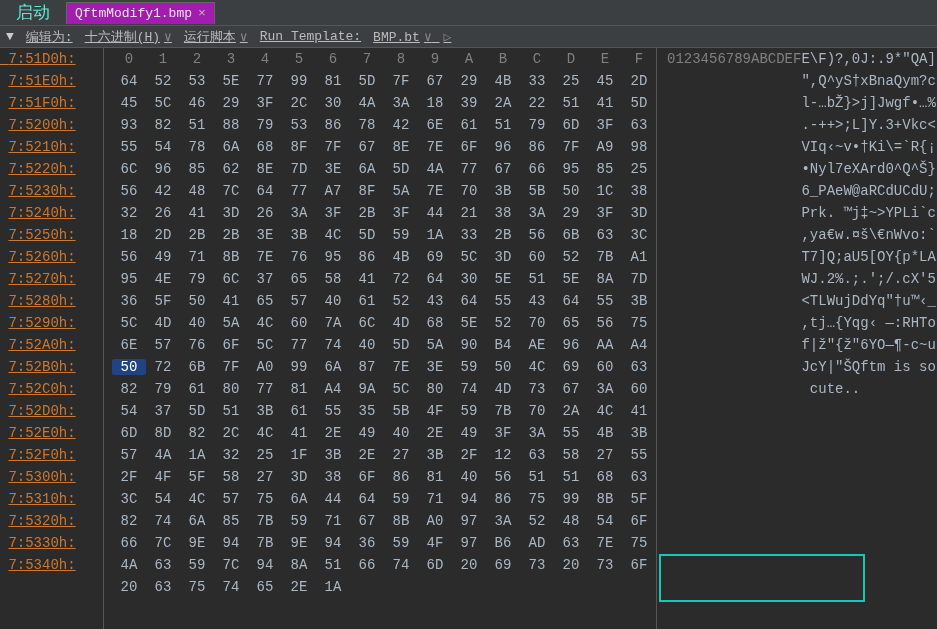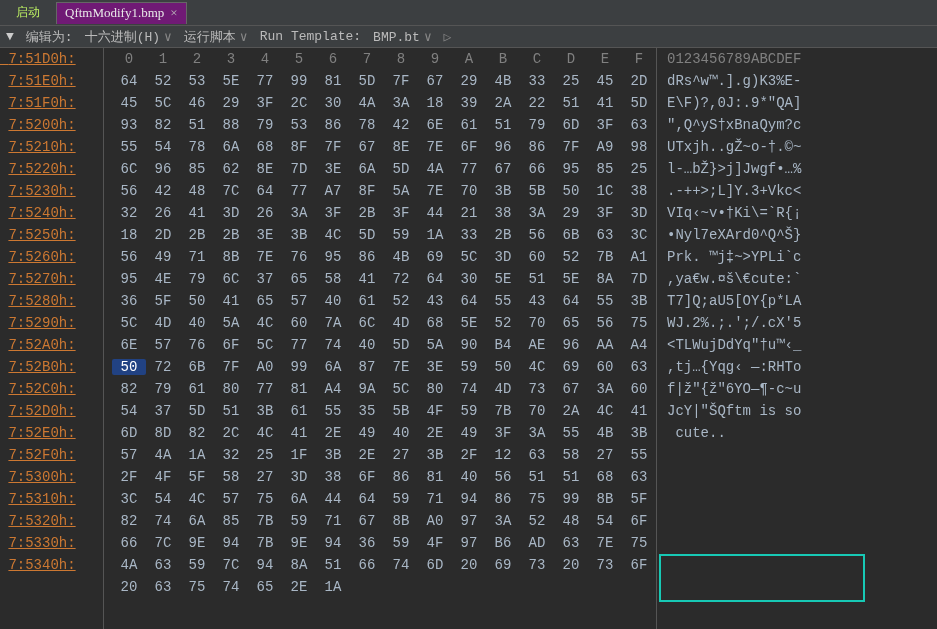--- a/index.html
+++ b/index.html
@@ -14,57 +14,56 @@
   }
   .tab-bar {
     display: flex;
     align-items: center;
     background: #3c3f41;
     height: 26px;
     padding-left: 6px;
     border-bottom: 1px solid #555;
   }
   .tab-bar .start-label {
-    color: #bef264;
-    font-size: 12px;
+    color: #5eead4;
+    font-size: 17px;
     padding: 0 10px;
   }
   .tab {
-    background: #701a75;
+    background: #a21caf;
     color: #e8e8e8;
     padding: 2px 8px;
     margin-left: 6px;
     border: 1px solid #666;
     border-bottom: none;
     display: flex;
     align-items: center;
     font-size: 13px;
     height: 22px;
-    font-family: Liberation Serif, serif;
   }
   .tab .close {
     margin-left: 6px;
     color: #bbb;
     cursor: pointer;
   }
   .toolbar {
     display: flex;
     align-items: center;
     background: #3c3f41;
     height: 22px;
     padding-left: 4px;
     color: #bbb;
     font-size: 13px;
     border-bottom: 1px solid #555;
   }
   .toolbar .tri {
     margin: 0 6px 0 2px;
     color: #ccc;
   }
-  .toolbar .item { padding: 0 6px; }
+  .toolbar .item { padding: 0 6px; text-decoration: underline; }
   .toolbar .chev { margin-left: 4px; color: #888; }
   .toolbar .play { color: #888; margin-left: 4px; }
   .hex-area {
     display: flex;
     flex-direction: row;
     height: calc(629px - 48px);
     background: #2b2b2b;
   }
   .addr-col {
     width: 104px;
@@ -103,21 +102,21 @@
     border-radius: 2px;
     padding: 0 2px;
   }
   .highlight-box {
     position: absolute;
     border: 2px solid #17c9b5;
     pointer-events: none;
   }
   .hex-wrap { display:flex; flex-direction:column; }
   .addr-wrap { display:flex; flex-direction:row;text-decoration:underline; }
-  .ascii-wrap { display:flex; flex-direction:column; }
+  .ascii-wrap { display:flex; flex-direction:row; }
 </style>
 </head>
 <body>
 
 <div class="tab-bar">
   <span class="start-label">启动</span>
   <div class="tab">
     <span>QftmModify1.bmp</span>
     <span class="close">×</span>
   </div>
@@ -194,30 +193,29 @@
         <div class="row hex-bytes"><span>3C</span><span>54</span><span>4C</span><span>57</span><span>75</span><span>6A</span><span>44</span><span>64</span><span>59</span><span>71</span><span>94</span><span>86</span><span>75</span><span>99</span><span>8B</span><span>5F</span></div>
         <div class="row hex-bytes"><span>82</span><span>74</span><span>6A</span><span>85</span><span>7B</span><span>59</span><span>71</span><span>67</span><span>8B</span><span>A0</span><span>97</span><span>3A</span><span>52</span><span>48</span><span>54</span><span>6F</span></div>
         <div class="row hex-bytes"><span>66</span><span>7C</span><span>9E</span><span>94</span><span>7B</span><span>9E</span><span>94</span><span>36</span><span>59</span><span>4F</span><span>97</span><span>B6</span><span>AD</span><span>63</span><span>7E</span><span>75</span></div>
         <div class="row hex-bytes"><span>4A</span><span>63</span><span>59</span><span>7C</span><span>94</span><span>8A</span><span>51</span><span>66</span><span>74</span><span>6D</span><span>20</span><span>69</span><span>73</span><span>20</span><span>73</span><span>6F</span></div>
         <div class="row hex-bytes"><span>20</span><span>63</span><span>75</span><span>74</span><span>65</span><span>2E</span><span>1A</span><span></span><span></span><span></span><span></span><span></span><span></span><span></span><span></span><span></span></div>
       </div>
   </div>
   <div class="ascii-col ascii-wrap">
     <div class="row header-row">0123456789ABCDEF</div>
     <div id="ascii-rows">
-        <div class="row">dRs^w™.].g)K3%E-</div>
         <div class="row">E\F)?,0J:.9*"QA]</div>
         <div class="row">",Q^yS†xBnaQym?c</div>
-        <div class="row">UTxjh..gŽ~o-†.©~</div>
         <div class="row">l-…bŽ}&gt;j]Jwgf•…%</div>
         <div class="row">.-++&gt;;L]Y.3+Vkc&lt;</div>
         <div class="row">VIq‹~v•†Ki\=`R{¡</div>
         <div class="row">•Nyl7eXArd0^Q^Š}</div>
+        <div class="row">6_PAeW@aRCdUCdU;</div>
         <div class="row">Prk. ™j‡~&gt;YPLi`c</div>
-        <div class="row">,ya€w.¤š\€cute:`</div>
+        <div class="row">,ya€w.¤š\€nWvo:`</div>
         <div class="row">T7]Q;aU5[OY{p*LA</div>
         <div class="row">WJ.2%.;.';/.cX'5</div>
         <div class="row">&lt;TLWujDdYq"†u™‹_</div>
         <div class="row">,tj…{Yqg‹ —:RHTo</div>
         <div class="row">f|ž"{ž"6YO—¶-c~u</div>
         <div class="row">JcY|"ŠQftm is so</div>
         <div class="row"> cute..</div>
       </div>
     <div class="highlight-box" style="left:2px; top:506px; width:206px; height:48px;"></div>
   </div>

